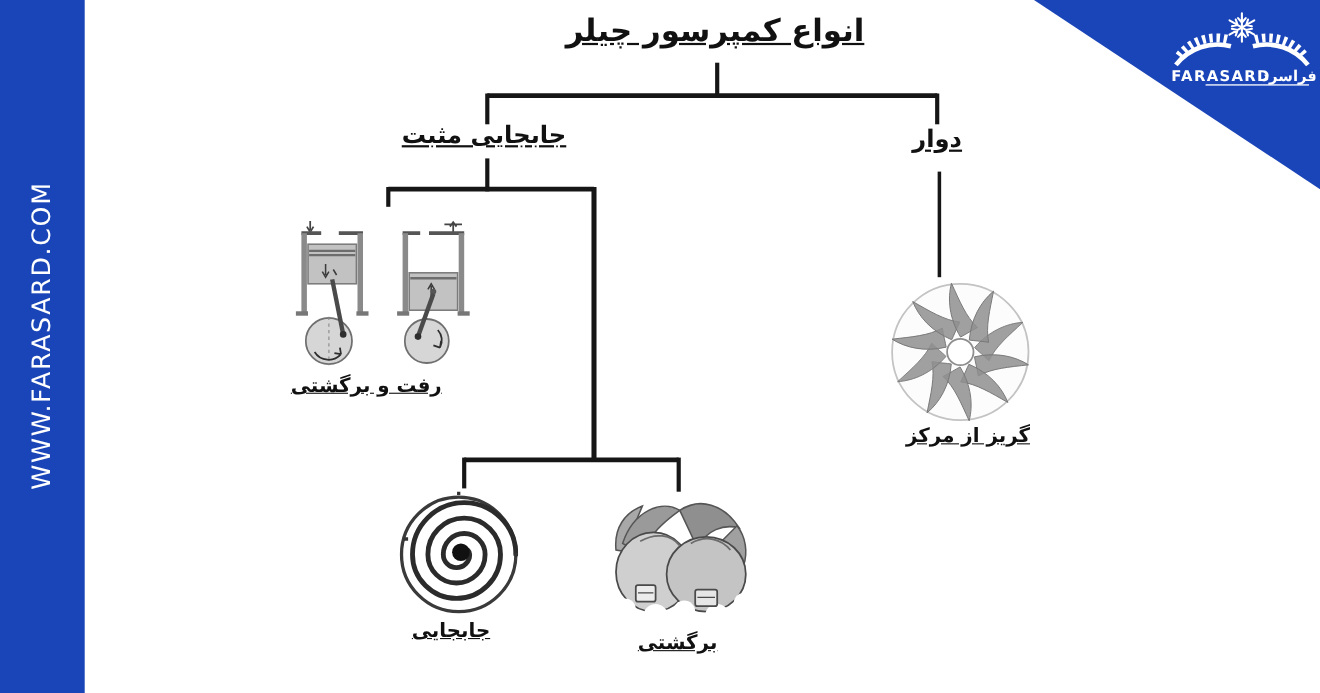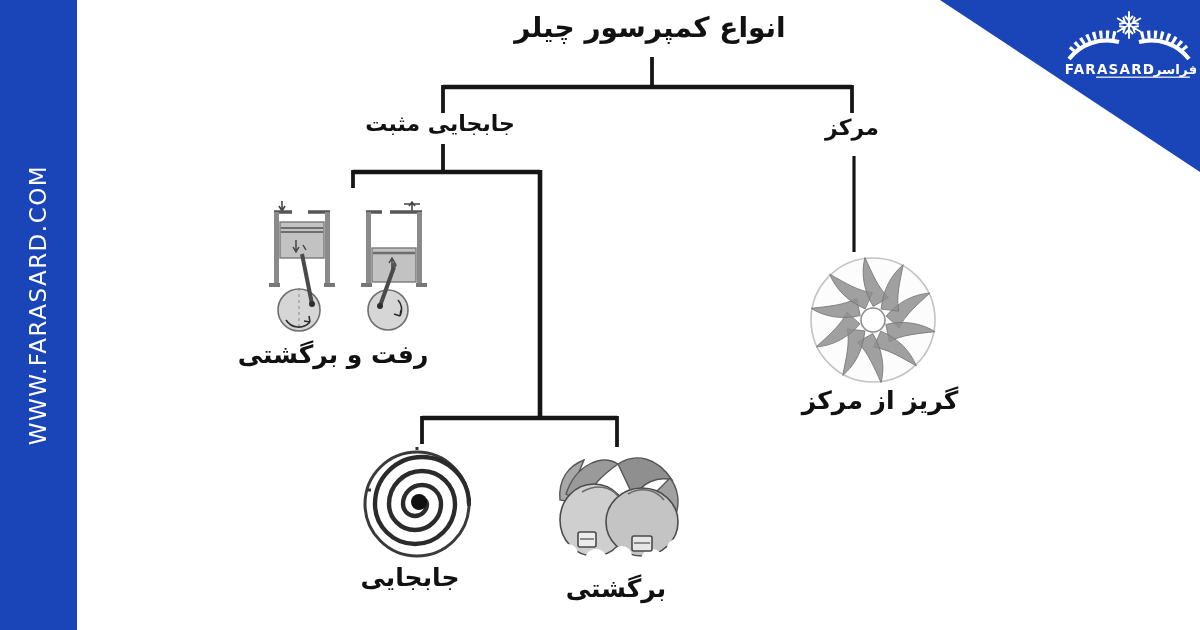--- a/index.html
+++ b/index.html
@@ -28,25 +28,25 @@
     background:var(--blue);
     clip-path:polygon(0 0,100% 0,100% 100%);
   }
   .logo{
     position:absolute;left:1062px;top:10px;width:134px;height:70px;
   }
   
   .connectors{position:absolute;left:0;top:0;}
   .node{
     position:absolute;transform:translateX(-50%);
-    color:#111;font-weight:bold;white-space:nowrap;
+    color:#111;font-weight:bold;white-space:nowrap;text-decoration:underline;
   }
   .node.title{font-size:28px;}
   .node.lv1{font-size:22px;}
-  .node.leaf{font-size:25px;}
+  .node.leaf{font-size:18px;}
   .illus{position:absolute;}
 </style>
 </head>
 <body>
 
 <div class="canvas">
 
   <div class="left-band">
     <div class="vertical-url">WWW.FARASARD.COM</div>
   </div>
@@ -86,21 +86,21 @@
       <path d="M422,416 V444"></path>
       <path d="M617,416 V447"></path>
       <path d="M854,156 V252" stroke-width="3.2"></path>
     </g>
   </svg>
 
   <div class="node title" style="left:650px;top:11px;" dir="rtl">انواع کمپرسور چیلر</div>
 
   <div class="node lv1" style="left:440px;top:111px;" dir="rtl">جابجایی مثبت</div>
 
-  <div class="node lv1" style="left:852px;top:115px;" dir="rtl">مرکز</div>
+  <div class="node lv1" style="left:852px;top:115px;" dir="rtl">دوار</div>
 
   <div class="node leaf" style="left:333px;top:340px;" dir="rtl">رفت و برگشتی</div>
 
   <div class="node leaf" style="left:880px;top:386px;text-align:center;" dir="rtl">گریز از مرکز</div>
 
   <div class="node leaf" style="left:410px;top:563px;" dir="rtl">جابجایی</div>
 
   <div class="node leaf" style="left:616px;top:574px;" dir="rtl">برگشتی</div>
 
   <svg class="illus" style="left:262px;top:200px;" width="172" height="140" viewBox="0 0 172 140">

